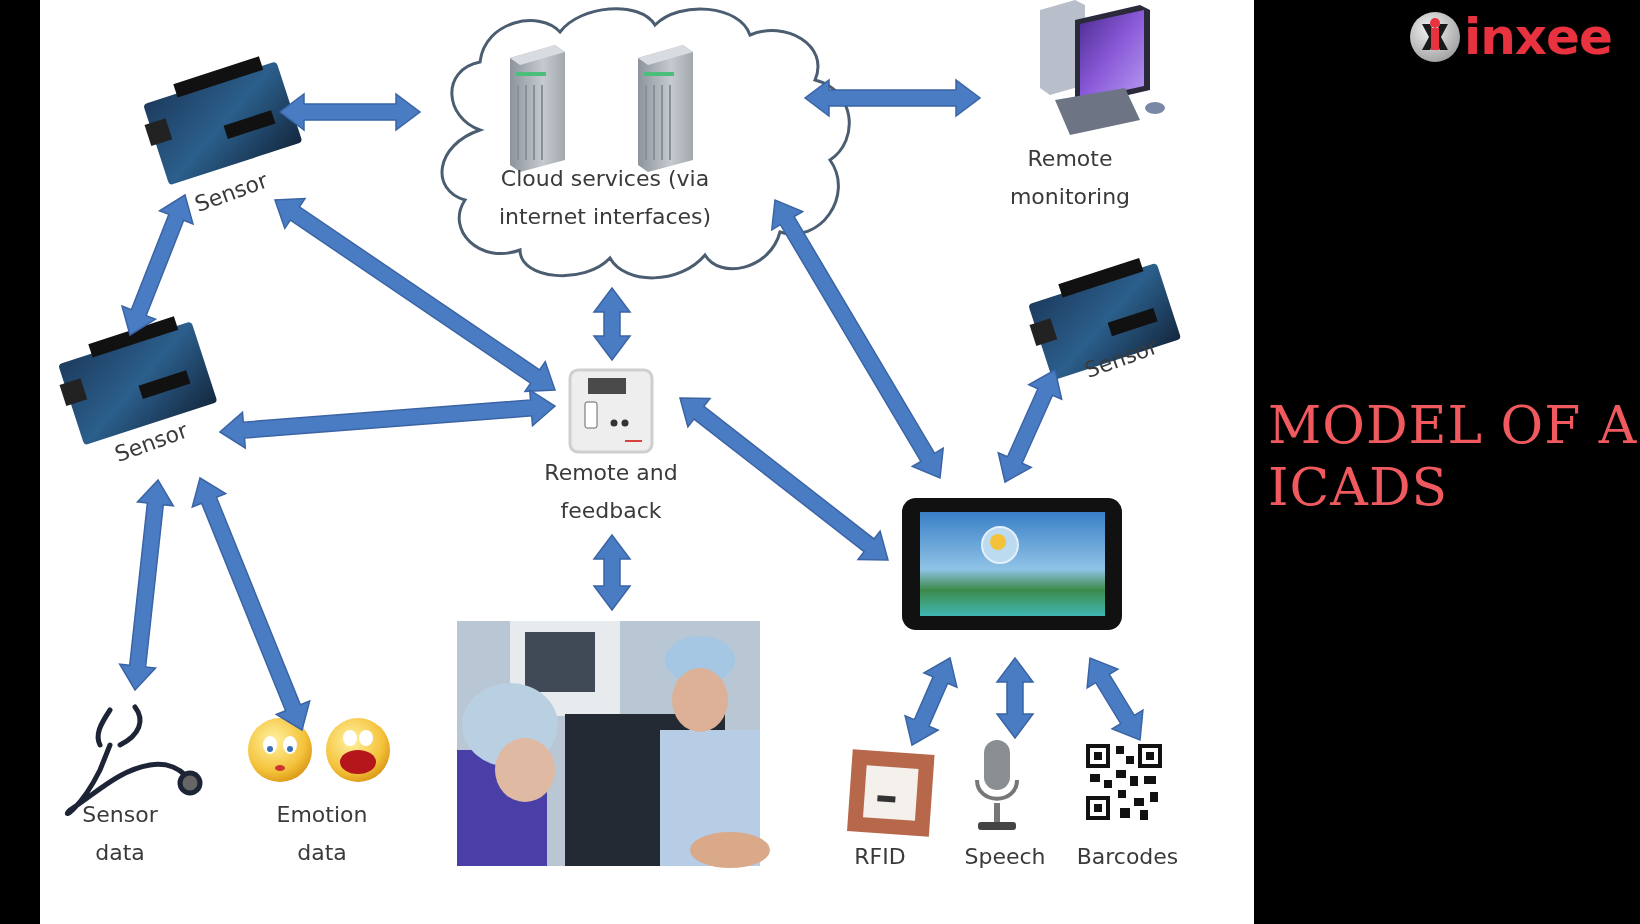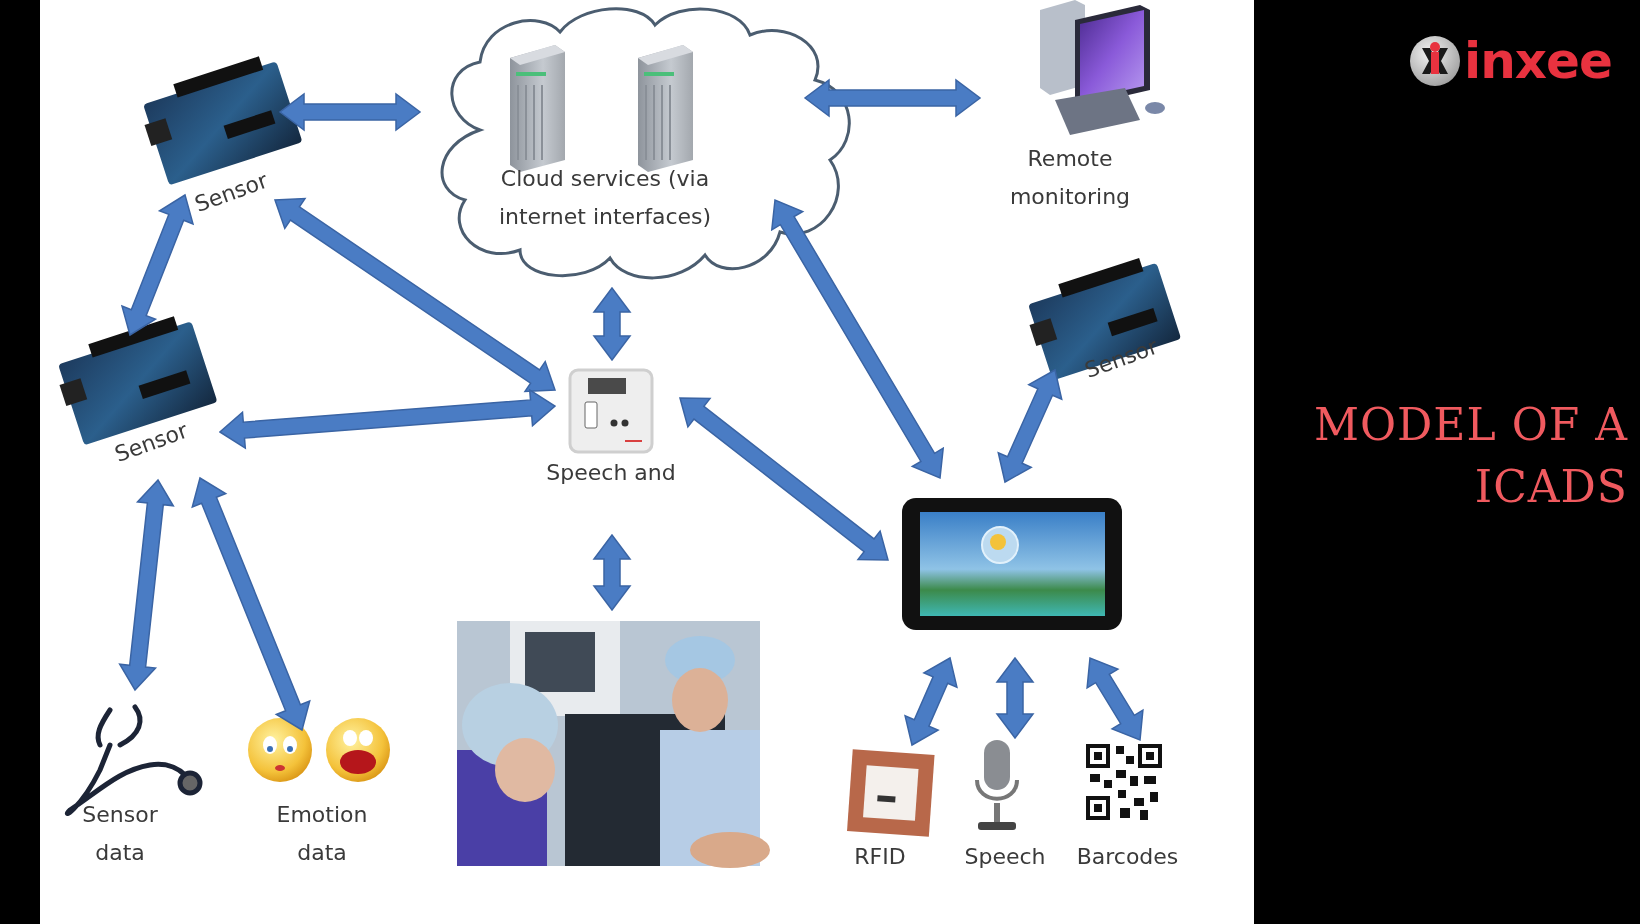--- a/index.html
+++ b/index.html
@@ -1,24 +1,24 @@
 <!DOCTYPE html>
 <html><head>
 <meta charset="utf-8">
 <style>
   html,body{margin:0;padding:0;}
   body{width:1640px;height:924px;background:#000;position:relative;overflow:hidden;font-family:"DejaVu Sans",sans-serif;}
   #panel{position:absolute;left:40px;top:0;width:1214px;height:924px;background:#fff;overflow:hidden;}
   #panel svg.diagram{position:absolute;left:0;top:0;}
   .lbl{position:absolute;color:#3a3a3a;font-family:"DejaVu Sans",sans-serif;font-size:22px;text-align:center;line-height:38px;white-space:nowrap;}
   .rot{position:absolute;color:#3a3a3a;font-family:"DejaVu Sans",sans-serif;font-size:22px;white-space:nowrap;transform-origin:left bottom;}
-  #brand{position:absolute;left:1410px;top:6px;height:62px;display:flex;align-items:center;margin-top:24px;}
+  #brand{position:absolute;left:1410px;top:6px;height:62px;display:flex;align-items:center;}
   #brand-mark{width:50px;height:50px;border-radius:50%;background:radial-gradient(circle at 40% 35%,#f4f4f4,#a9a9a9 70%,#7c7c7c);position:relative;margin-right:4px;}
   #brand-text{color:#e8323f;font-family:"DejaVu Sans",sans-serif;font-weight:bold;font-size:50px;letter-spacing:-1px;line-height:62px;}
-  #title{position:absolute;left:1268px;top:394px;width:360px;text-align:right;color:#f05a5f;font-family:"DejaVu Serif",serif;font-size:44px;line-height:62px;letter-spacing:1px;}
+  #title{position:absolute;left:1268px;top:394px;width:360px;text-align:left;color:#f05a5f;font-family:"DejaVu Serif",serif;font-size:52px;line-height:62px;letter-spacing:1px;}
   #title div{white-space:nowrap;}
 </style>
 </head>
 <body>
 
 <div id="panel">
   <svg class="diagram" width="1214" height="924" viewBox="0 0 1214 924">
     <defs>
       <linearGradient id="srv" x1="0" x2="1">
         <stop offset="0" stop-color="#8e949c"></stop>
@@ -213,21 +213,22 @@
     <div>monitoring</div>
   </div>
   <div class="lbl" style="left:440px;top:160px;width:250px;">
     <div>Cloud services (via</div>
     <div>internet interfaces)</div>
   </div>
   <div class="rot" style="left:160px;top:192px;transform:rotate(-20deg);">Sensor</div>
   <div class="rot" style="left:80px;top:442px;transform:rotate(-20deg);">Sensor</div>
   <div class="rot" style="left:1050px;top:358px;transform:rotate(-20deg);">Sensor</div>
   <div class="lbl" style="left:476px;top:454px;width:190px;">
-    <div>Speech and</div>
+    <div>Remote and</div>
+    <div>feedback</div>
   </div>
   <div class="lbl" style="left:20px;top:796px;width:120px;">
     <div>Sensor</div>
     <div>data</div>
   </div>
   <div class="lbl" style="left:222px;top:796px;width:120px;">
     <div>Emotion</div>
     <div>data</div>
   </div>
   <div class="lbl" style="left:800px;top:838px;width:80px;">RFID</div>

